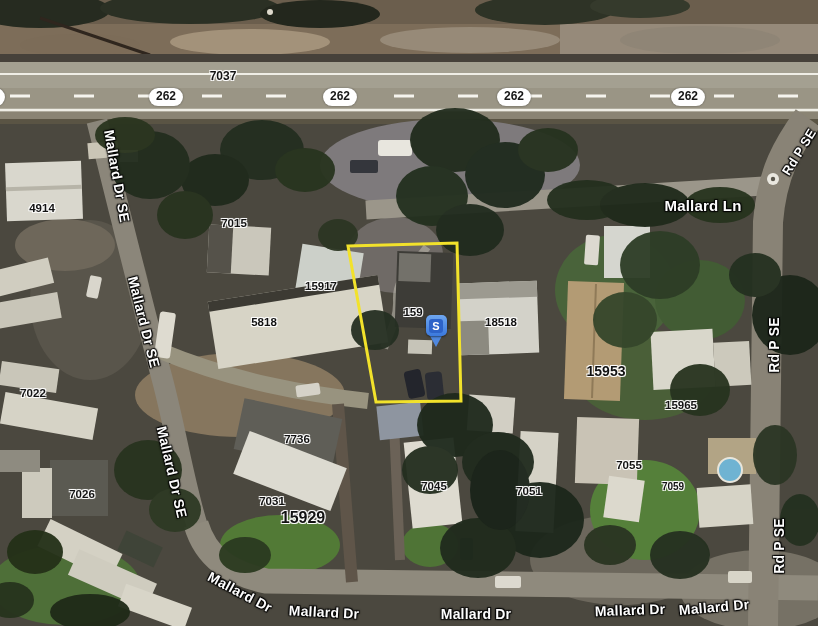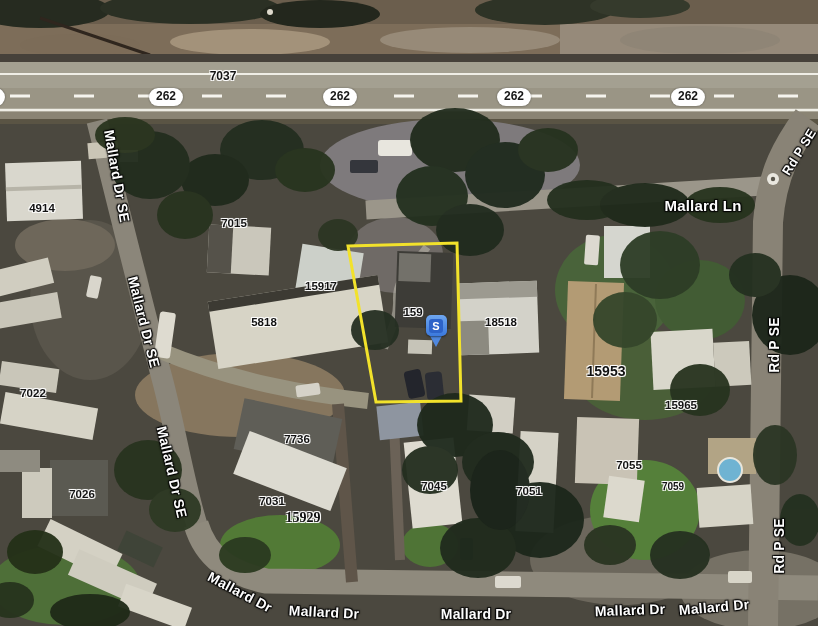--- a/index.html
+++ b/index.html
@@ -301,21 +301,21 @@
       <div class="lbl addr" style="left: 321px; top: 287px; font-size: 11.5px;">15917</div>
       <div class="lbl addr" style="left: 264px; top: 323px; font-size: 11.5px;">5818</div>
       <div class="lbl addr" style="left: 413px; top: 313px; font-size: 11.5px;">159</div>
       <div class="lbl addr" style="left: 501px; top: 323px; font-size: 11.5px;">18518</div>
       <div class="lbl addr" style="left: 606px; top: 326px; font-size: 14px; margin-top: 45px;">15953</div>
       <div class="lbl addr" style="left: 681px; top: 375px; font-size: 11.5px; margin-top: 31px;">15965</div>
       <div class="lbl addr" style="left: 21px; top: 394px; font-size: 11.5px; margin-left: 12px;">7022</div>
       <div class="lbl addr" style="left: 82px; top: 495px; font-size: 11.5px;">7026</div>
       <div class="lbl addr" style="left: 297px; top: 440px; font-size: 11.5px;">7736</div>
       <div class="lbl addr" style="left: 272px; top: 502px; font-size: 11.5px;">7031</div>
-      <div class="lbl addr" style="left: 303px; top: 518px; font-size: 14px; font-family: Liberation Serif, serif;">15929</div>
+      <div class="lbl addr" style="left: 303px; top: 518px; font-size: 16px;">15929</div>
       <div class="lbl addr" style="left: 434px; top: 487px; font-size: 11.5px;">7045</div>
       <div class="lbl addr" style="left: 529px; top: 492px; font-size: 11.5px;">7051</div>
       <div class="lbl addr" style="left: 629px; top: 466px; font-size: 11.5px;">7055</div>
       <div class="lbl addr" style="left: 673px; top: 487px; font-size: 10px;">7059</div>
     </div>
 
   <div id="marker" style="left: 436px; top: 347px;">
     <div class="head" style="background: linear-gradient(rgb(110, 166, 240), rgb(59, 121, 221));">
       <div class="inner" style="background: rgb(45, 99, 201);">S</div>
     </div>

